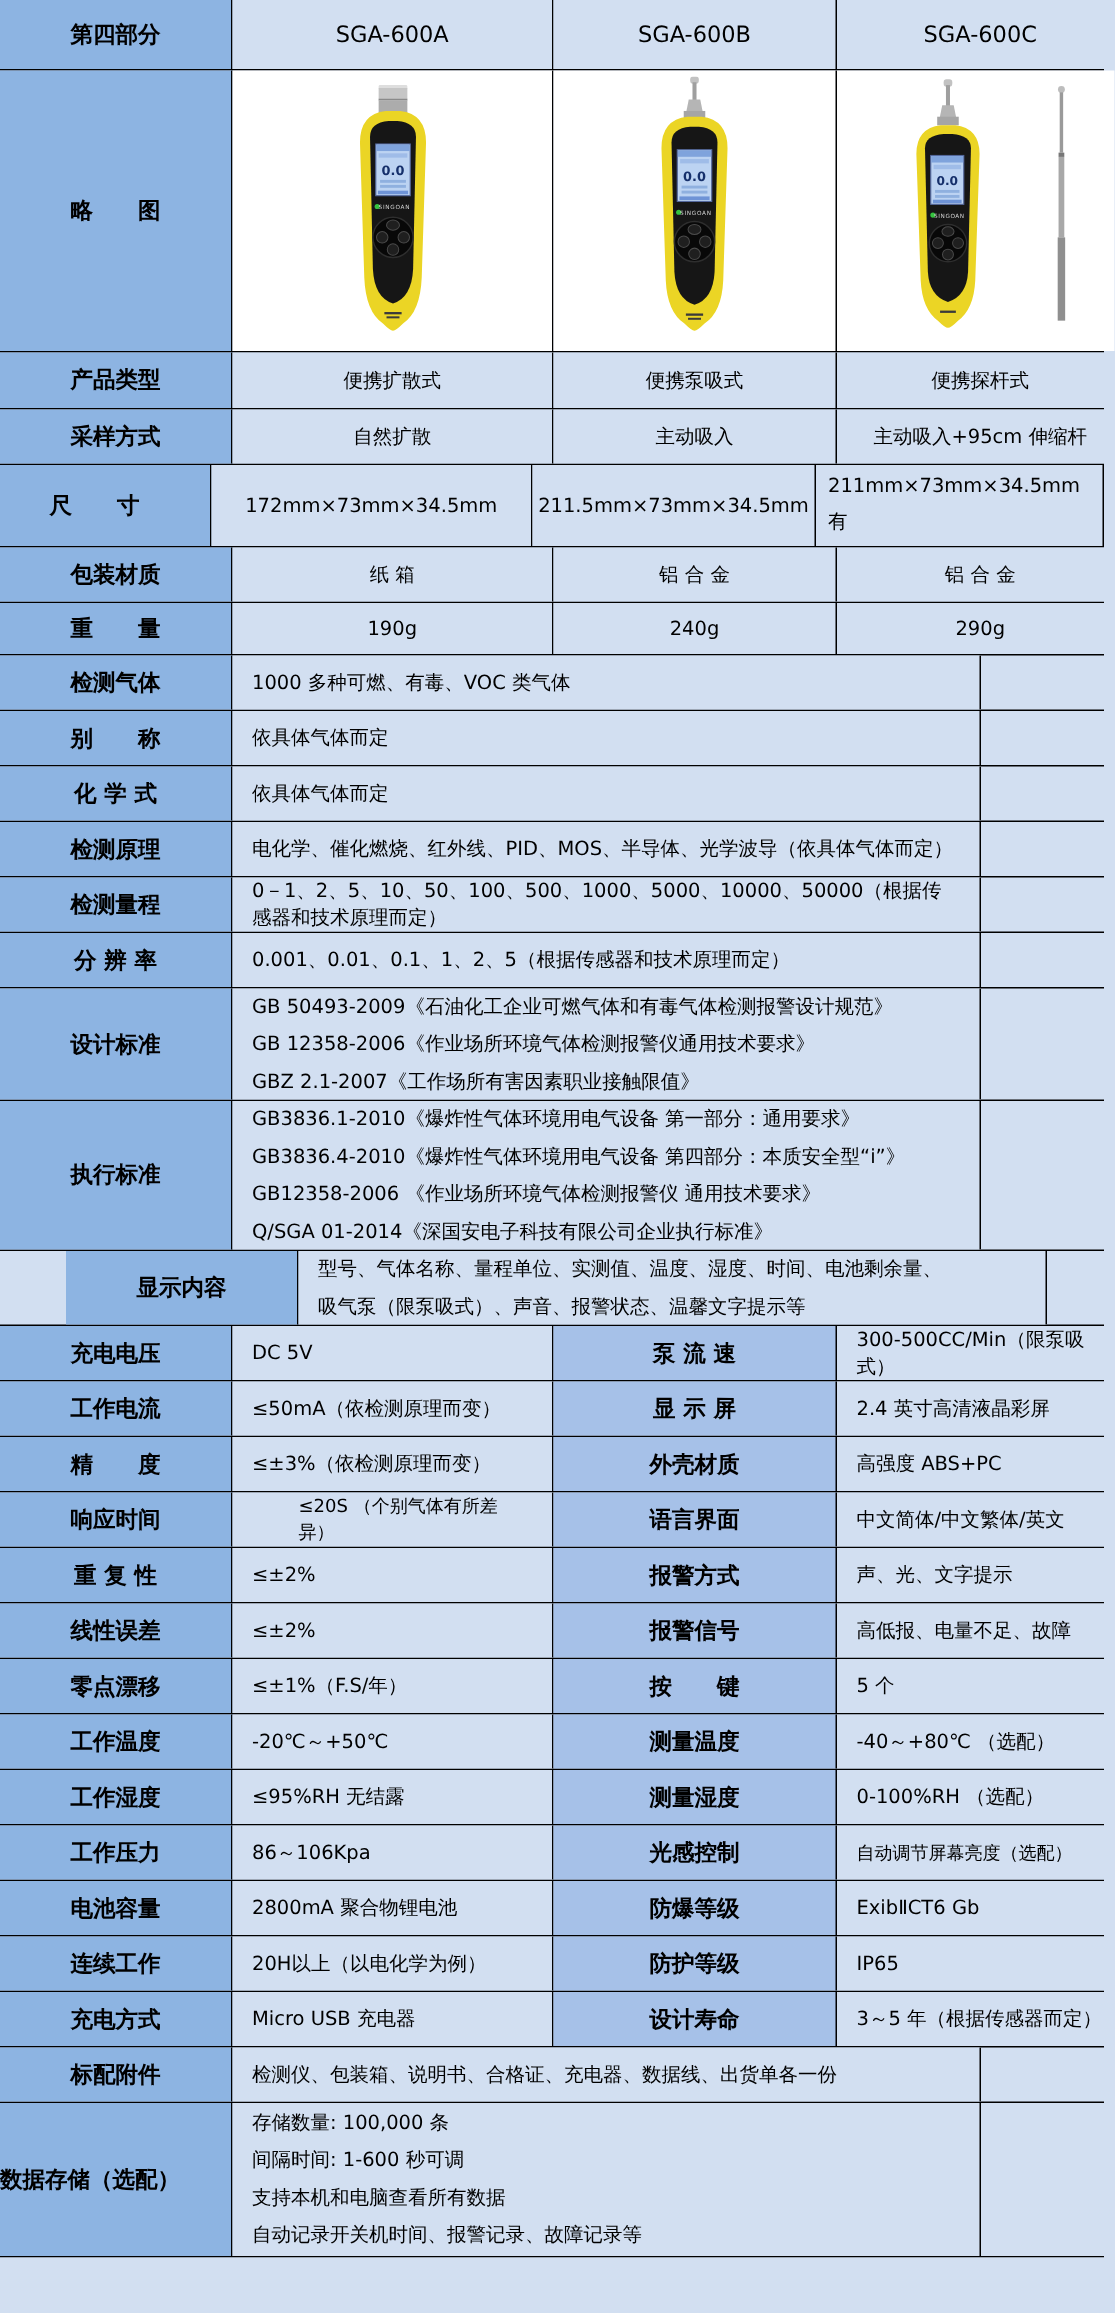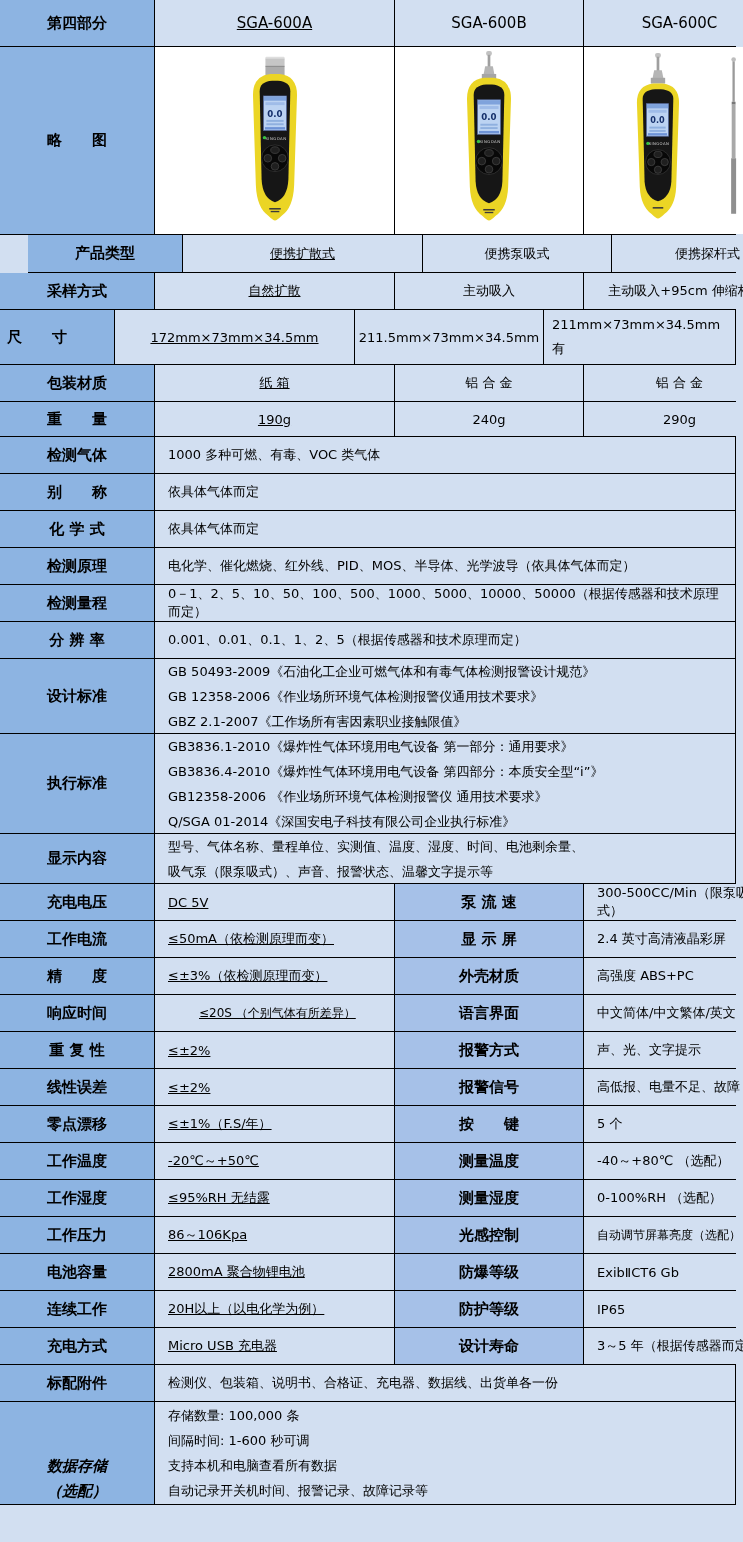--- a/index.html
+++ b/index.html
@@ -12,28 +12,28 @@
   .tbl{width:736px;}
   .row{display:flex;box-sizing:border-box;border-bottom:1px solid #000;}
   .cell{
     box-sizing:border-box;
     border-right:1px solid #000;
     display:flex;align-items:center;
     overflow:hidden;
   }
   
   .c1{width:155px;flex:none;}
-  .c2{width:240px;flex:none;text-decoration:underline;}
+  .c2{width:214px;flex:none;}
   .c3{width:189px;flex:none;}
   .c4{width:192px;flex:none;}
-  .rest{width:581px;flex:none;}
+  .rest{width:499px;flex:none;}
   
-  .h47{height:47px;} .h188{height:188px;} .h38{height:38px;margin-left:28px;} .h37{height:37px;}
+  .h47{height:47px;} .h188{height:188px;} .h38{height:38px;} .h37{height:37px;}
   .h55{height:55px;justify-content:flex-end;} .h35{height:35px;} .h75{height:75px;} .h100{height:100px;}
-  .h50{height:50px;} .h103{height:103px;}
+  .h50{height:50px;padding-left:44px;} .h103{height:103px;}
   
   .lab{
     background:#8DB4E2;
     justify-content:center;
     font-weight:bold;font-size:15px;
     text-align:center;
   }
   .mlab{
     background:#A6C1E8;
     justify-content:center;
@@ -41,21 +41,21 @@
     text-align:center;
   }
   .val{background:#D2DFF1;font-size:13px;}
   .val.ctr{justify-content:center;text-align:center;padding:0 4px;}
   .val.lft{padding:0 13px;justify-content:flex-start;}
   .white{background:#FFFFFF;justify-content:center;}
   .multi{flex-direction:column;justify-content:center;align-items:flex-start;padding:0 13px;}
   .multi div{line-height:25px;}
   .multi2 div{line-height:24px;}
   .hdr-model{background:#D2DFF1;justify-content:center;font-size:15px;}
-  .lab.twolines{flex-direction:column;justify-content:flex-end;line-height:25px;font-style:italic;}
+  .lab.twolines{justify-content:flex-start;line-height:25px;}
   .devwrap{height:100%;display:flex;align-items:center;justify-content:center;}
 </style>
 </head>
 <body>
 
 <div class="tbl">
 
   <div class="row h47">
     <div class="cell lab c1">第四部分</div>
     <div class="cell hdr-model c2">SGA-600A</div>

